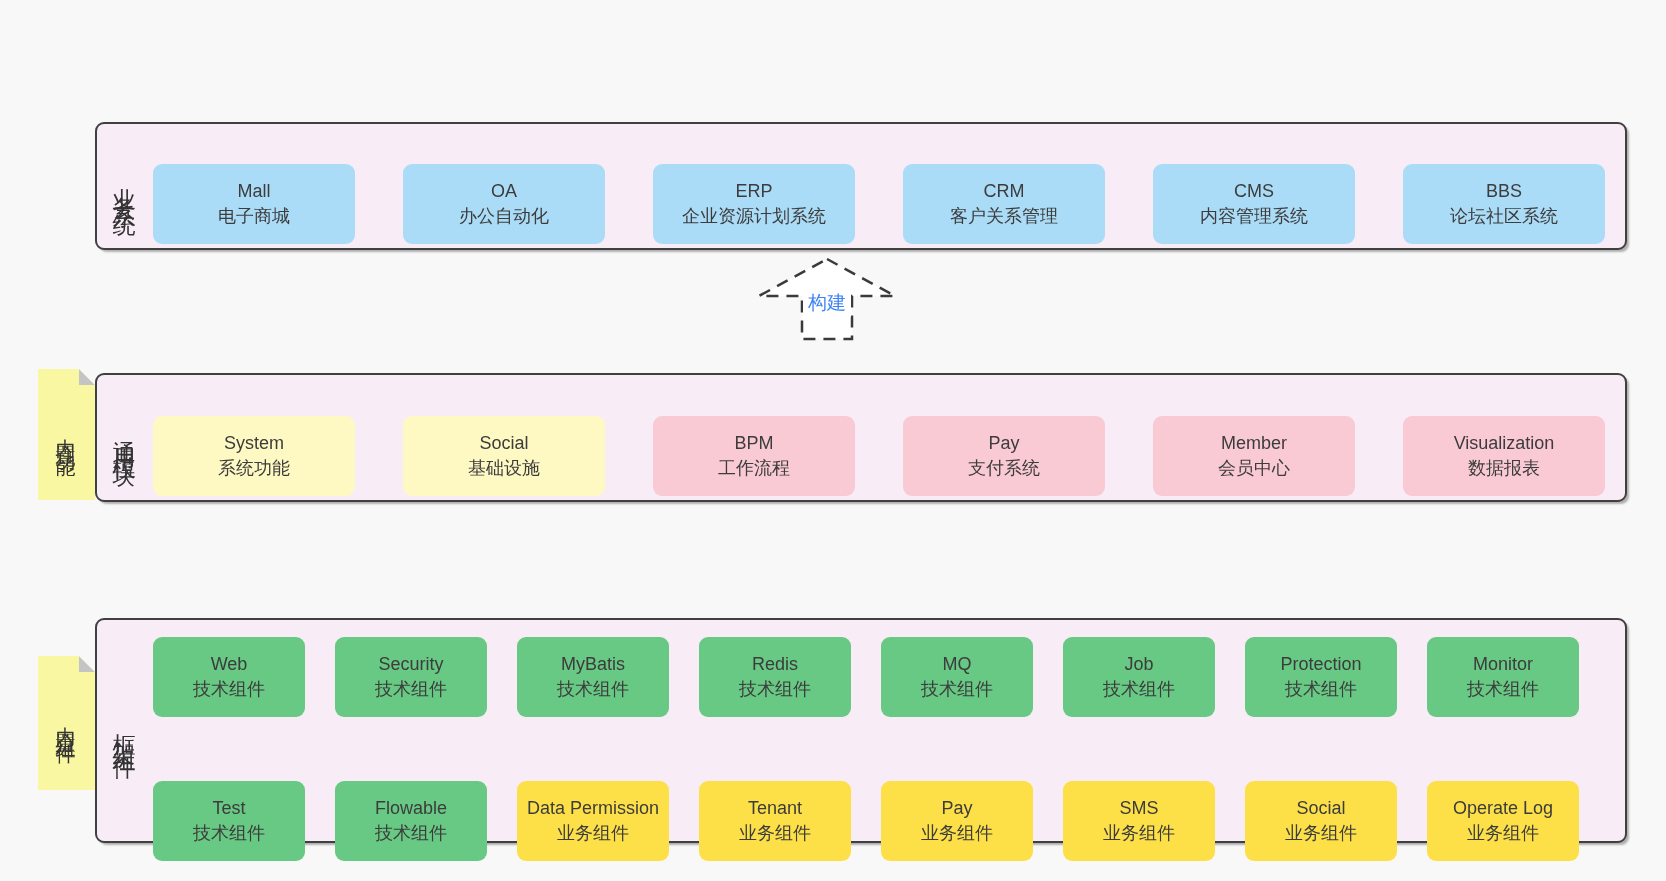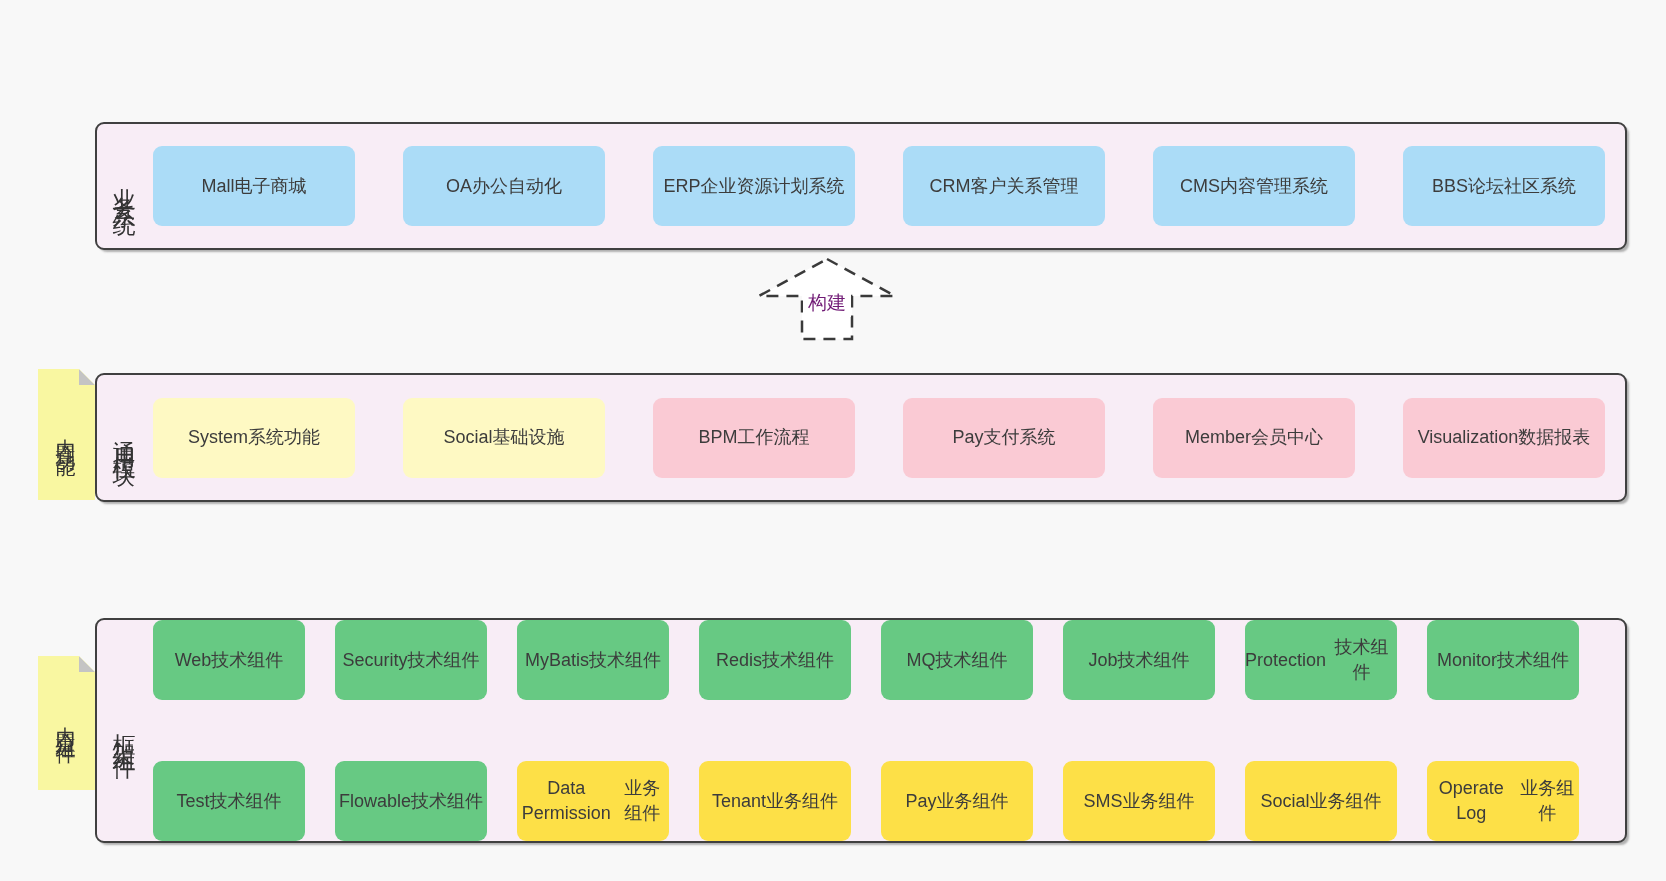--- a/index.html
+++ b/index.html
@@ -15,27 +15,27 @@
   .panel-1{top:122px;height:128px;}
   .panel-2{top:373px;height:129px;}
   .panel-3{top:618px;height:225px;}
 
   .panel-title{
     width:56px;display:flex;align-items:center;justify-content:center;
     writing-mode:vertical-rl;text-orientation:upright;
     font-size:23px;letter-spacing:8px;color:#333;flex:0 0 56px;
   }
   .boxes{flex:1;display:flex;align-items:center;gap:48px;}
-  .rows{flex:1;display:flex;flex-direction:column;justify-content:space-between;gap:16px;}
+  .rows{flex:1;display:flex;flex-direction:column;justify-content:center;gap:28px;}
   .row{display:flex;gap:30px;}
 
   .box{
     height:80px;border-radius:9px;
-    display:flex;flex-direction:row;align-items:center;justify-content:center;
-    text-align:center;color:#3c3c3c;font-size:18px;line-height:1.38;
+    display:flex;flex-direction:column;align-items:center;justify-content:center;
+    text-align:center;color:#3c3c3c;font-size:18px;line-height:1.38;margin-top:36px;
   }
   .box-wide{width:202px;flex:0 0 202px;}
   .box-sm{width:152px;flex:0 0 152px;}
   .v-blue{background:#abdcf7;}
   .v-red{background:#fef9c3;}
   .v-pink{background:#facad4;}
   .v-green{background:#67c983;}
   .v-lgreen{background:#fde047;}
 
   .sticky{
@@ -51,21 +51,21 @@
   }
   .sticky-2{top:369px;height:131px;}
   .sticky-3{top:656px;height:134px;}
 
   .arrow-wrap{position:absolute;width:142px;height:86px;z-index:0;}
   .arrow-1{left:756px;top:256px;}
   .arrow-2{left:774px;top:505px;}
   .arrow-wrap svg{position:absolute;left:0;top:0;}
   .arrow-label{
     position:absolute;left:50%;top:33px;transform:translateX(-50%);
-    background:#ffffff;padding:1px 5px;font-size:19px;color:#701a75;white-space:nowrap;
+    background:#ffffff;padding:1px 5px;font-size:19px;color:#3b82f6;white-space:nowrap;
   }
 </style>
 </head>
 <body>
 
 <div class="stage">
 
   <div class="sticky sticky-2">内置功能</div>
   <div class="sticky sticky-3">内置组件</div>
 

